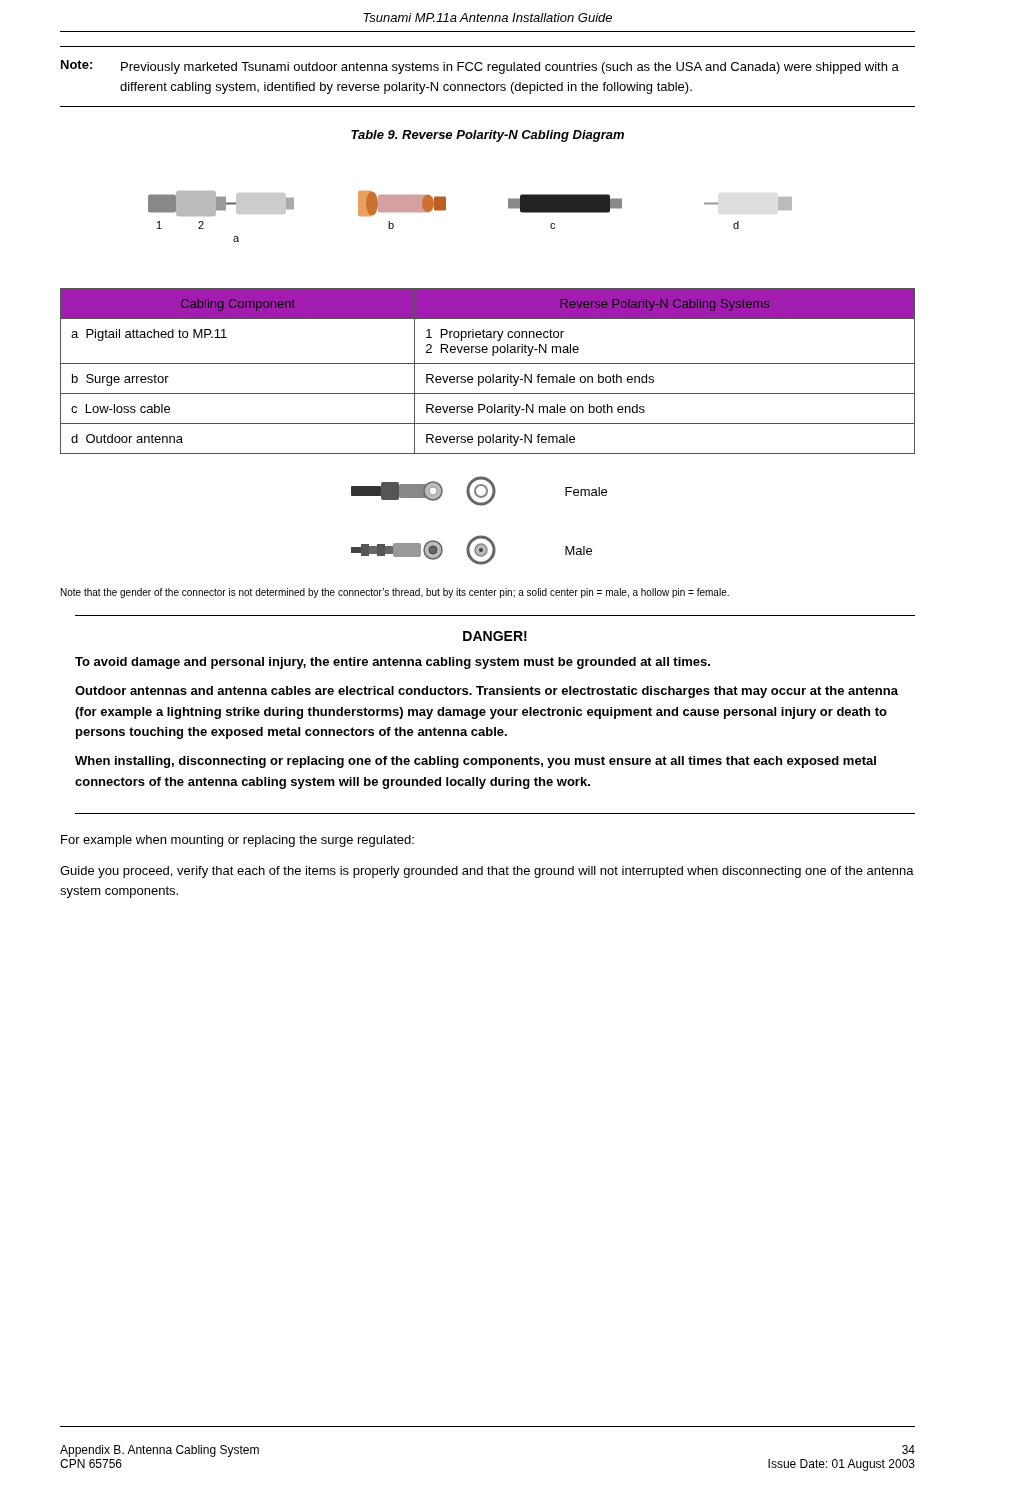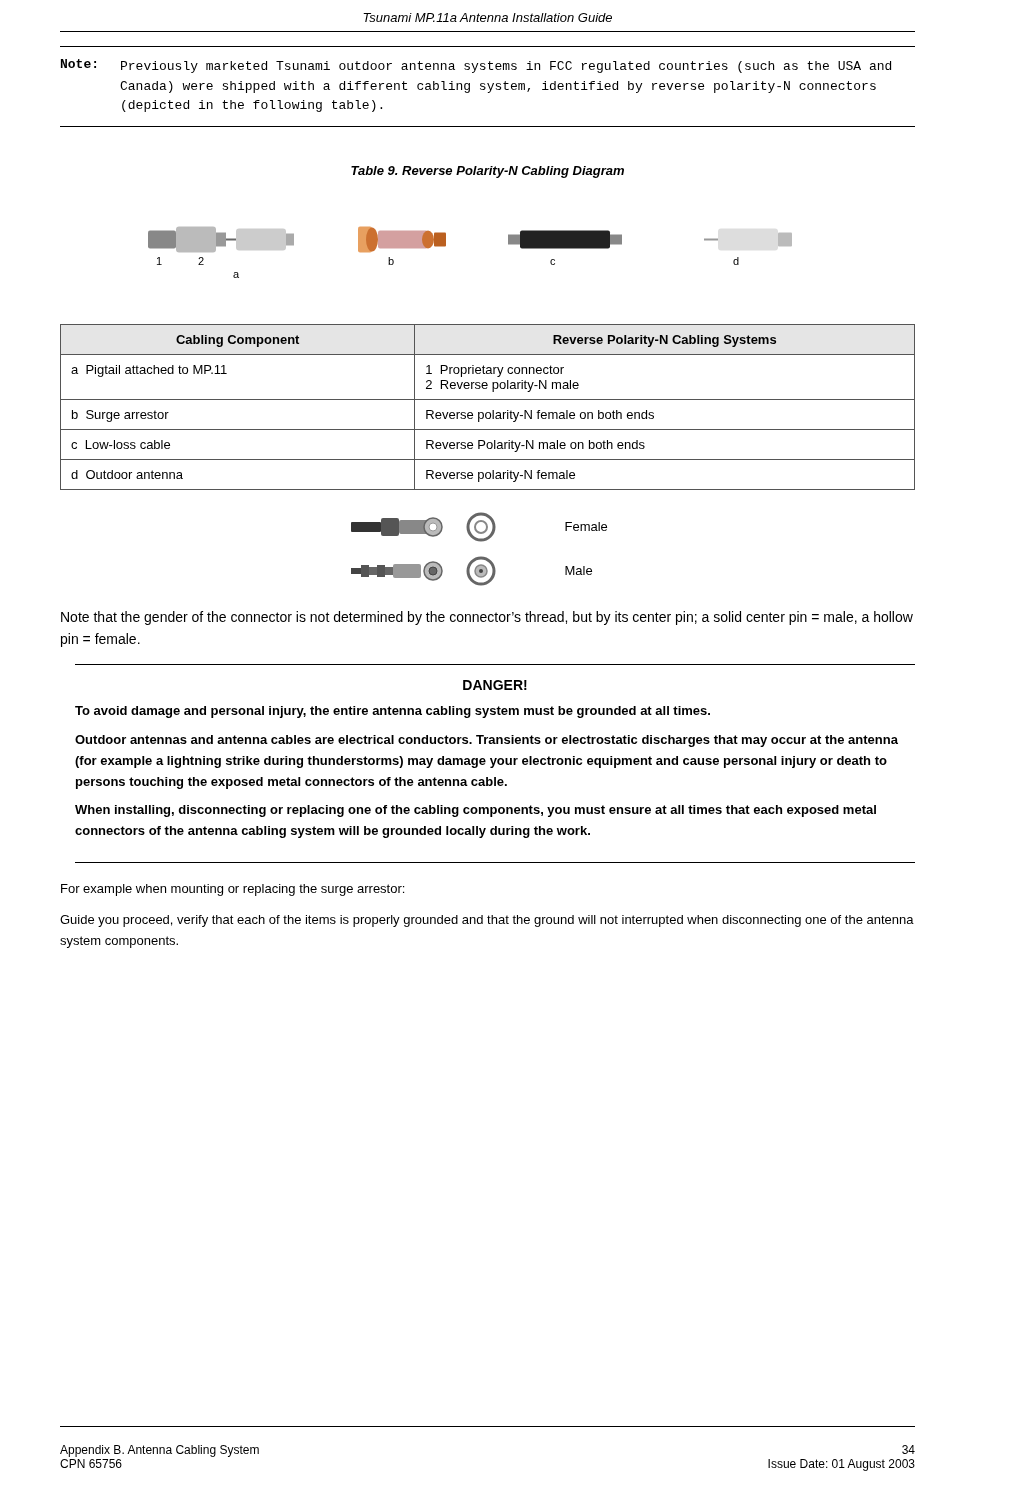--- a/index.html
+++ b/index.html
@@ -25,22 +25,21 @@
       border-bottom: 1px solid #000;
       padding-bottom: 6px;
       margin-bottom: 14px;
     }
     .note-block {
       display: flex;
       flex-direction: row;
       border-top: 1px solid #000;
       border-bottom: 1px solid #000;
       padding: 10px 0;
-      margin-bottom: 36px;
-      font-family: Liberation Mono, monospace;
+      margin-bottom: 20px;
     }
     .note-label {
       font-weight: bold;
       min-width: 60px;
       font-size: 13px;
     }
     .note-text {
       font-size: 13px;
       line-height: 1.5;
     }
@@ -65,41 +64,41 @@
       border-collapse: collapse;
       margin-bottom: 18px;
       font-size: 13px;
     }
     table.cabling-table th, table.cabling-table td {
       border: 1px solid #555;
       padding: 7px 10px;
       vertical-align: top;
     }
     table.cabling-table th {
-      font-weight: bold;
-      background: #e5e5e5;
+      font-weight: normal;
+      background: #a21caf;
     }
     .gender-diagram {
       display: flex;
       flex-direction: column;
       align-items: center;
       margin-bottom: 16px;
-      gap: 6px;
+      gap: 21px;
     }
     .gender-row {
       display: flex;
       align-items: center;
       gap: 14px;
     }
     .gender-label {
       font-size: 13px;
       min-width: 60px;
     }
     .normal-text {
-      font-size: 14px;
+      font-size: 10px;
       line-height: 1.6;
       margin-bottom: 14px;
     }
     .danger-block {
       border-top: 1px solid #000;
       border-bottom: 1px solid #000;
       padding: 12px 0 12px 0;
       margin-bottom: 16px;
       margin-left: 15px;
     }
@@ -266,21 +265,21 @@
 
   <p class="normal-text">Note that the gender of the connector is not determined by the connector’s thread, but by its center pin; a solid center pin = male, a hollow pin = female.</p>
 
   <div class="danger-block">
     <div class="danger-title">DANGER!</div>
     <p class="danger-para">To avoid damage and personal injury, the entire antenna cabling system must be grounded at all times.</p>
     <p class="danger-para">Outdoor antennas and antenna cables are electrical conductors. Transients or electrostatic discharges that may occur at the antenna (for example a lightning strike during thunderstorms) may damage your electronic equipment and cause personal injury or death to persons touching the exposed metal connectors of the antenna cable.</p>
     <p class="danger-para">When installing, disconnecting or replacing one of the cabling components, you must ensure at all times that each exposed metal connectors of the antenna cabling system will be grounded locally during the work.</p>
   </div>
 
-  <p class="body-text">For example when mounting or replacing the surge arrestor:</p>
+  <p class="body-text">For example when mounting or replacing the surge regulated:</p>
 
 
   <p class="body-text">Guide you proceed, verify that each of the items is properly grounded and that the ground will not interrupted when disconnecting one of the antenna system components.</p>
 
   <div class="footer">
     <div>
       <div>Appendix B.  Antenna Cabling System</div>
       <div>CPN 65756</div>
     </div>
     <div style="text-align:right;">

